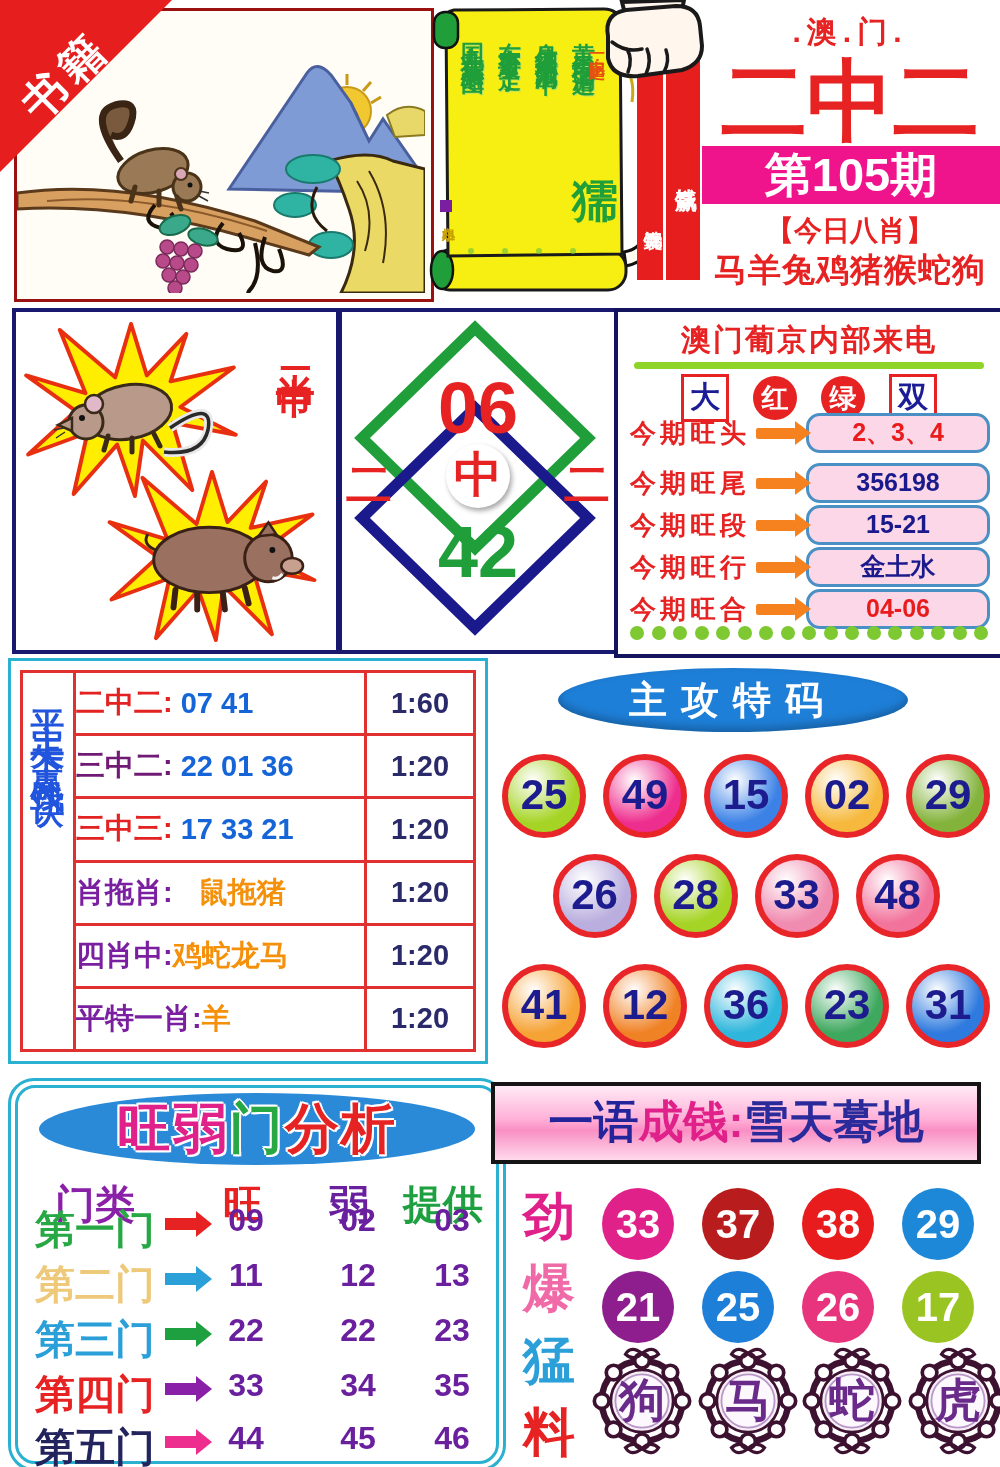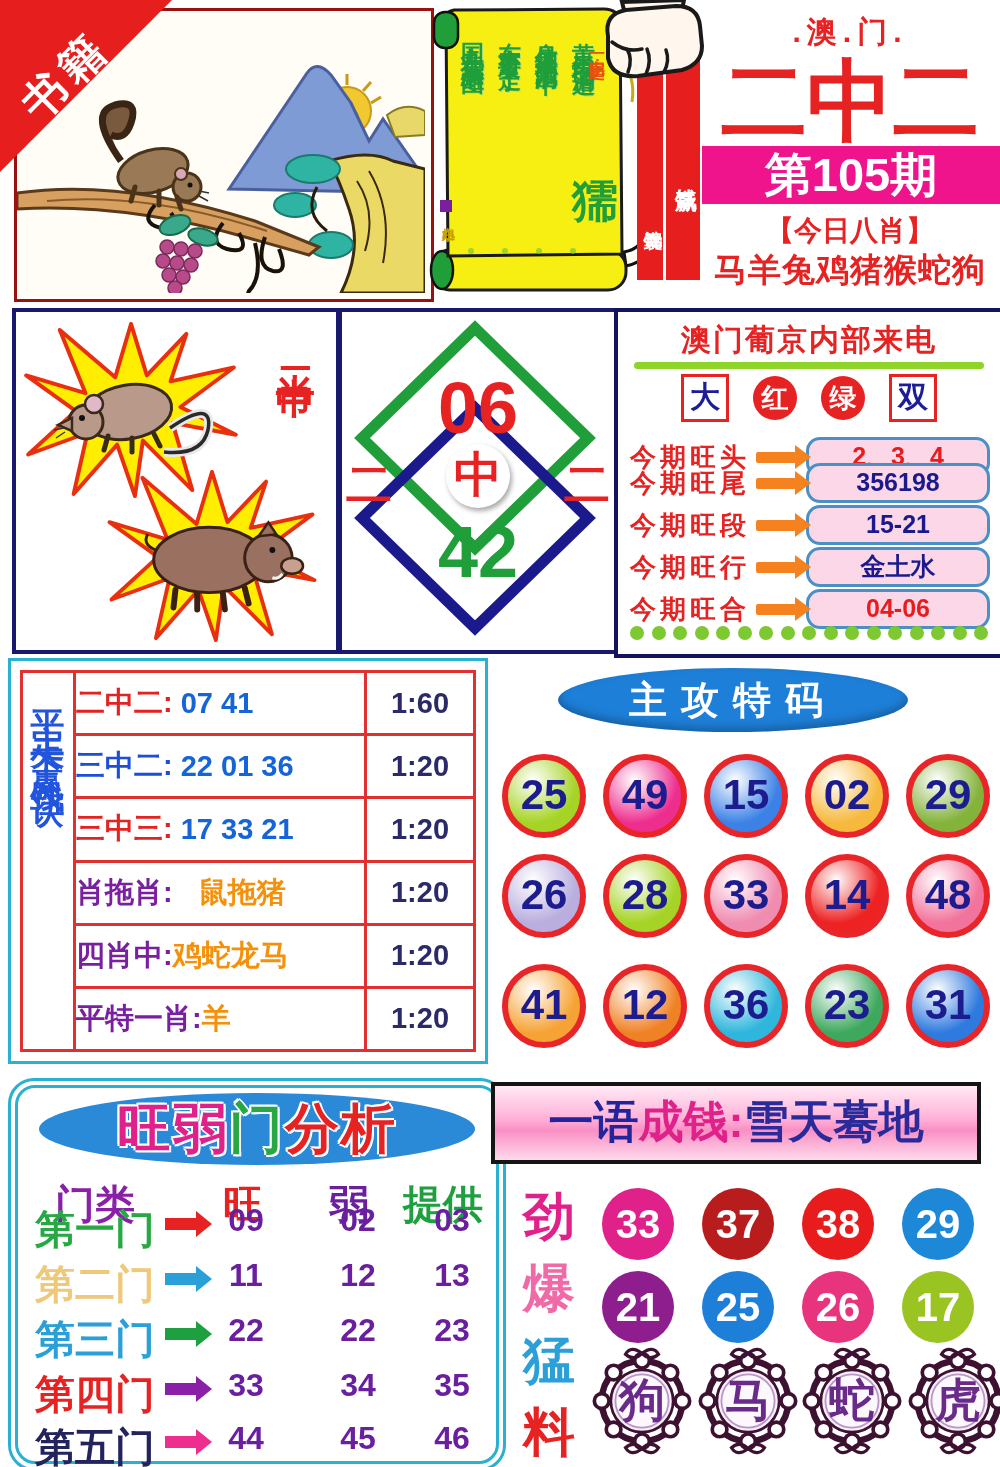--- a/index.html
+++ b/index.html
@@ -288,21 +288,21 @@
 
   <div class="abs hotline">
     <div class="abs hl-title">澳门葡京内部来电</div>
     <div class="abs hl-bar"></div>
     <div class="abs hl-badges">
       <div class="bdg-box">大</div>
       <div class="bdg-circle">红</div>
       <div class="bdg-circle">绿</div>
       <div class="bdg-box">双</div>
     </div>
-    <div class="abs hl-row" style="top:124px">
+    <div class="abs hl-row" style="top:100px">
       <span class="hl-label">今期旺头</span>
       <div class="harrow"></div>
       <div class="hl-pill" style="color: rgb(232, 28, 28);">2、3、4</div>
     </div>
     <div class="abs hl-row" style="top:150px">
       <span class="hl-label">今期旺尾</span>
       <div class="harrow"></div>
       <div class="hl-pill" style="color: rgb(26, 26, 140);">356198</div>
     </div>
     <div class="abs hl-row" style="top:192px">
@@ -345,21 +345,21 @@
     <div class="win-table">
       <div class="win-side">
         <div class="vtext">平定天下赢钱诀</div>
       </div>
       <div class="win-rows">
         <div class="win-row">
           <div class="win-content"><span style="color: rgb(227, 34, 34);">二中二:</span>&nbsp;<span style="color: rgb(21, 101, 216);">07 41</span></div>
           <div class="win-ratio">1:60</div>
         </div>
         <div class="win-row">
-          <div class="win-content"><span style="color: #1d4ed8;">三中二:</span>&nbsp;<span style="color: rgb(21, 101, 216);">22 01 36</span></div>
+          <div class="win-content"><span style="color: #701a75;">三中二:</span>&nbsp;<span style="color: rgb(21, 101, 216);">22 01 36</span></div>
           <div class="win-ratio">1:20</div>
         </div>
         <div class="win-row">
           <div class="win-content"><span style="color: rgb(227, 34, 34);">三中三:</span>&nbsp;<span style="color: rgb(21, 101, 216);">17 33 21</span></div>
           <div class="win-ratio">1:20</div>
         </div>
         <div class="win-row">
           <div class="win-content">
               <span style="color: rgb(122, 31, 160);">肖拖肖:</span>
               <span style="color: rgb(245, 144, 10); margin-left: 26px;">鼠拖猪</span>
@@ -392,21 +392,20 @@
       <div class="ball" style="--c: #a6d426;"><span>25</span></div>
       <div class="ball" style="--c: #ee2e8e;"><span>49</span></div>
       <div class="ball" style="--c: #3c82e6;"><span>15</span></div>
       <div class="ball" style="--c: #f6b93e;"><span>02</span></div>
       <div class="ball" style="--c: #84b33c;"><span>29</span></div>
     </div>
     <div class="abs ball-row br2">
       <div class="ball" style="--c: #b9aede;"><span>26</span></div>
       <div class="ball" style="--c: #a6d426;"><span>28</span></div>
       <div class="ball" style="--c: #f08cb0;"><span>33</span></div>
-      <div class="ball" style="--c: #ee2222;"><span>14</span></div>
       <div class="ball" style="--c: #f2739c;"><span>48</span></div>
     </div>
     <div class="abs ball-row br3">
       <div class="ball" style="--c: #f6a336;"><span>41</span></div>
       <div class="ball" style="--c: #f08226;"><span>12</span></div>
       <div class="ball" style="--c: #2eb6dc;"><span>36</span></div>
       <div class="ball" style="--c: #3ea85e;"><span>23</span></div>
       <div class="ball" style="--c: #2e7ade;"><span>31</span></div>
     </div>
   </div>

